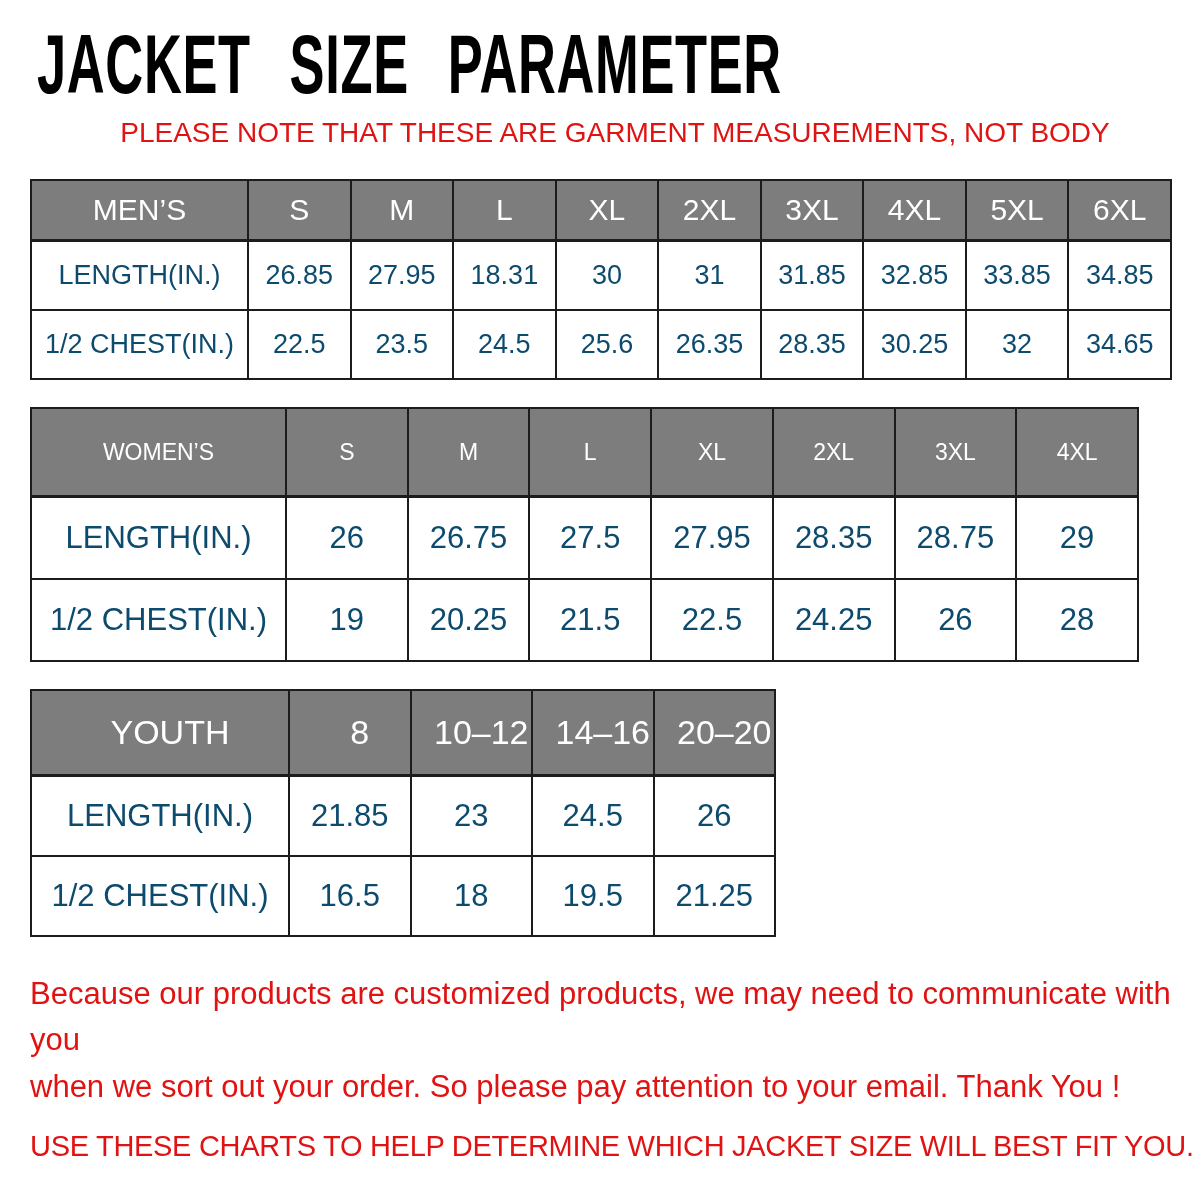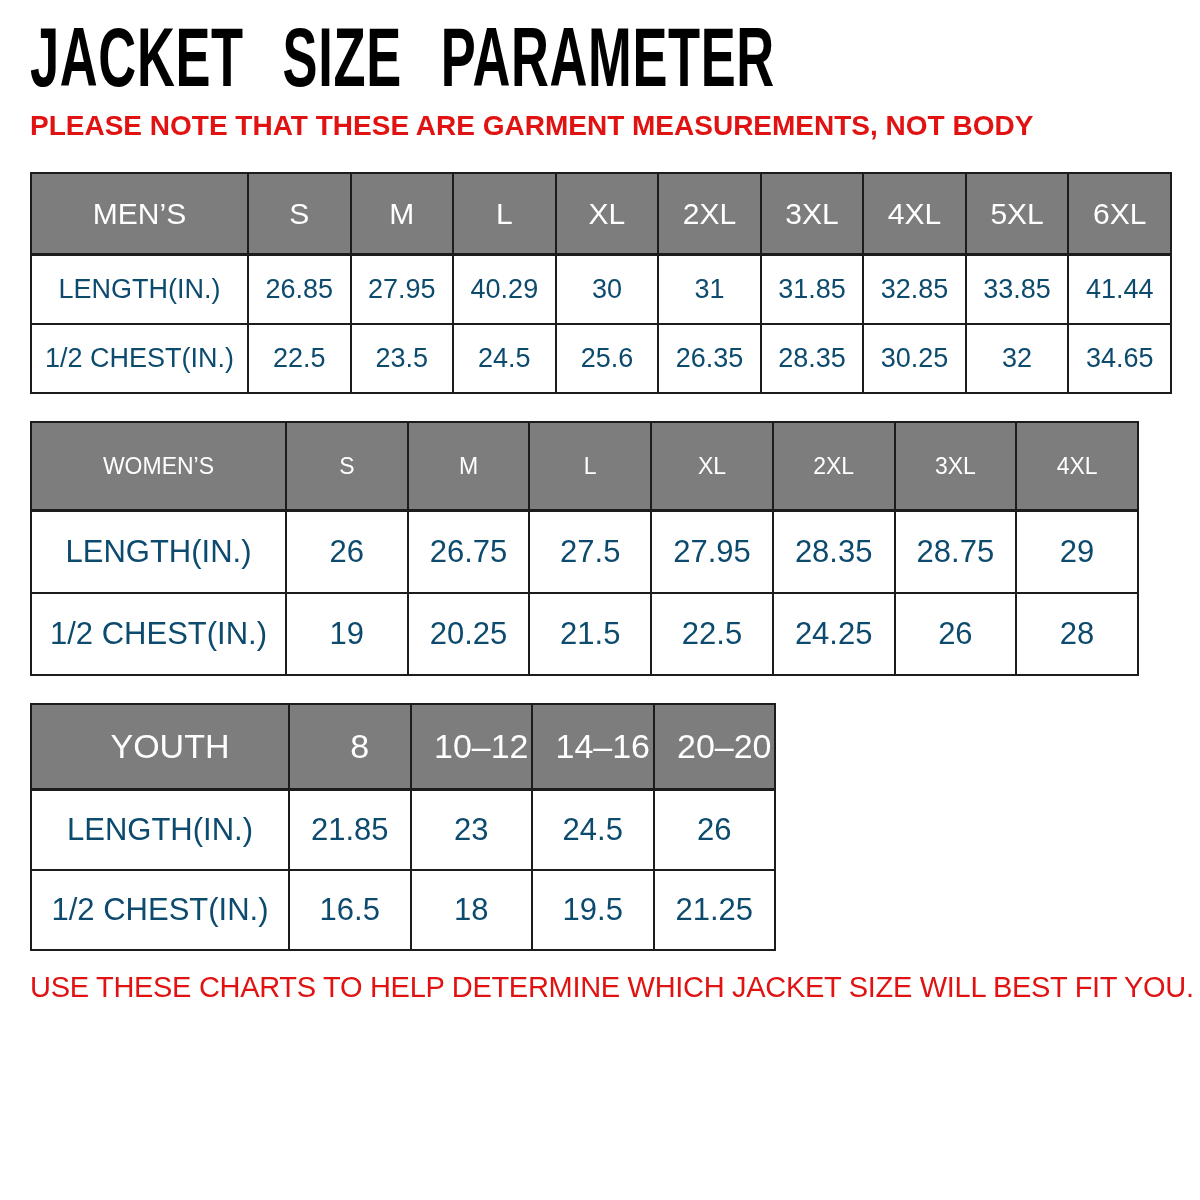--- a/index.html
+++ b/index.html
@@ -12,40 +12,41 @@
   html, body {
     margin: 0; padding: 0;
     width: 1200px; height: 1200px;
     background: #ffffff;
     font-family: "Liberation Sans", sans-serif;
     color: var(--text_dark);
     overflow: hidden;
   }
   .page { padding: 16px 0 0 30px; }
 
-  h1.title-wrap { margin: 0; height: 82px; }
+  h1.title-wrap { margin: 7px; height: 82px; }
   .title-inner {
     display: inline-block;
     font-size: 82px;
     line-height: 82px;
     font-weight: bold;
     color: #000;
     letter-spacing: 1px;
     word-spacing: 0.45em;
     white-space: nowrap;
     transform: scaleX(0.64) scaleY(1.02);
     transform-origin: 0 0;
   }
 
   .note {
     margin-top: 10px;
     color: var(--accent_red);
     font-size: 28px;
     line-height: 1.32;
-    font-weight: 700;
+    font-weight: 400;
+    text-align: center;
   }
 
   table.size-table {
     border-collapse: collapse;
     table-layout: fixed;
     margin-top: 27px;
   }
   .size-table th, .size-table td {
     border: 2px solid var(--border_dark);
     text-align: center;
@@ -56,21 +57,21 @@
   .size-table thead th {
     background: var(--header_gray);
     color: #ffffff;
     font-weight: 400;
     border-bottom: 3px solid var(--border_dark);
   }
   .size-table td { color: #0c4a6e; }
 
   .mens  { width: 1142px; }
   .mens  col.c0 { width: 217px; }
-  .mens  thead th { height: 82px; font-size: 30px; }
+  .mens  thead th { height: 61px; font-size: 30px; }
   .mens  tbody td { height: 69px; font-size: 27px; }
 
   .womens { width: 1109px; }
   .womens col.c0 { width: 255px; }
   .womens thead th { height: 89px; font-size: 23px; }
   .womens tbody td { height: 82px; font-size: 31px; }
 
   .youth { width: 746px; }
   .youth col.c0 { width: 258px; }
   .youth thead th { height: 86px; font-size: 34px; padding-left: 20px; }
@@ -129,27 +130,27 @@
         <th>4XL</th>
         <th>5XL</th>
         <th>6XL</th>
       </tr>
     </thead>
     <tbody>
       <tr>
         <td>LENGTH(IN.)</td>
         <td>26.85</td>
         <td>27.95</td>
-        <td>40.29</td>
+        <td>18.31</td>
         <td>30</td>
         <td>31</td>
         <td>31.85</td>
         <td>32.85</td>
         <td>33.85</td>
-        <td>41.44</td>
+        <td>34.85</td>
       </tr>
       <tr>
         <td>1/2 CHEST(IN.)</td>
         <td>22.5</td>
         <td>23.5</td>
         <td>24.5</td>
         <td>25.6</td>
         <td>26.35</td>
         <td>28.35</td>
         <td>30.25</td>
@@ -234,16 +235,20 @@
       <tr>
         <td>1/2 CHEST(IN.)</td>
         <td>16.5</td>
         <td>18</td>
         <td>19.5</td>
         <td>21.25</td>
       </tr>
     </tbody>
   </table>
 
+  <div class="footer-note">
+    <div>Because our products are customized products, we may need to communicate with you</div>
+    <div>when we sort out your order. So please pay attention to your email. Thank You !</div>
+  </div>
 
   <div class="fit-note">USE THESE CHARTS TO HELP DETERMINE WHICH JACKET SIZE WILL BEST FIT YOU.</div>
 
 </div>
 
 </body></html>

